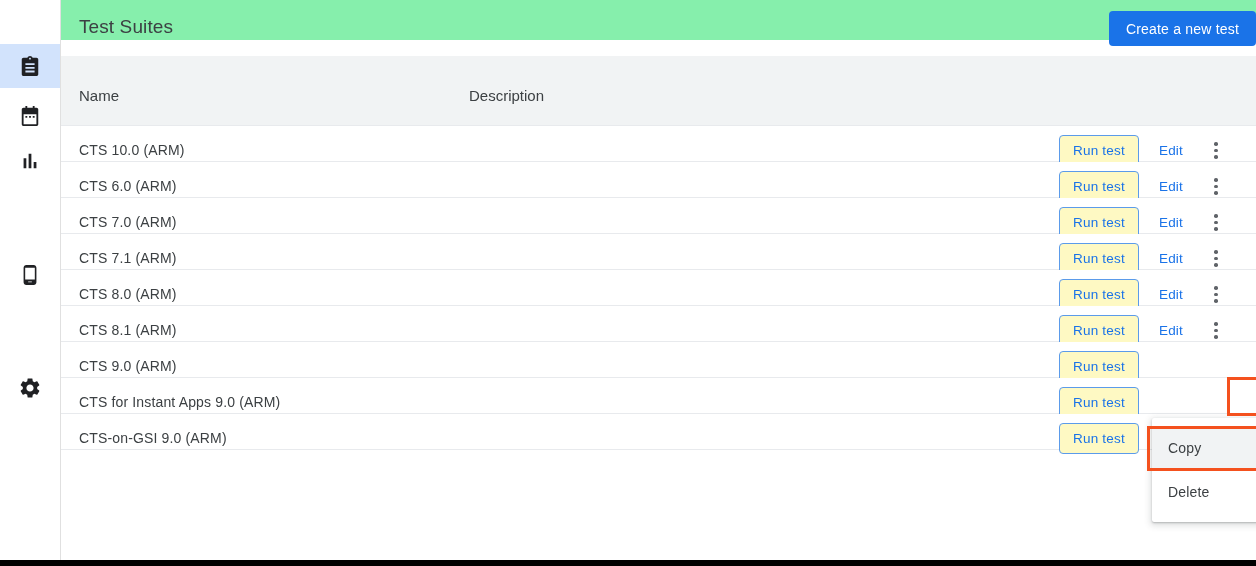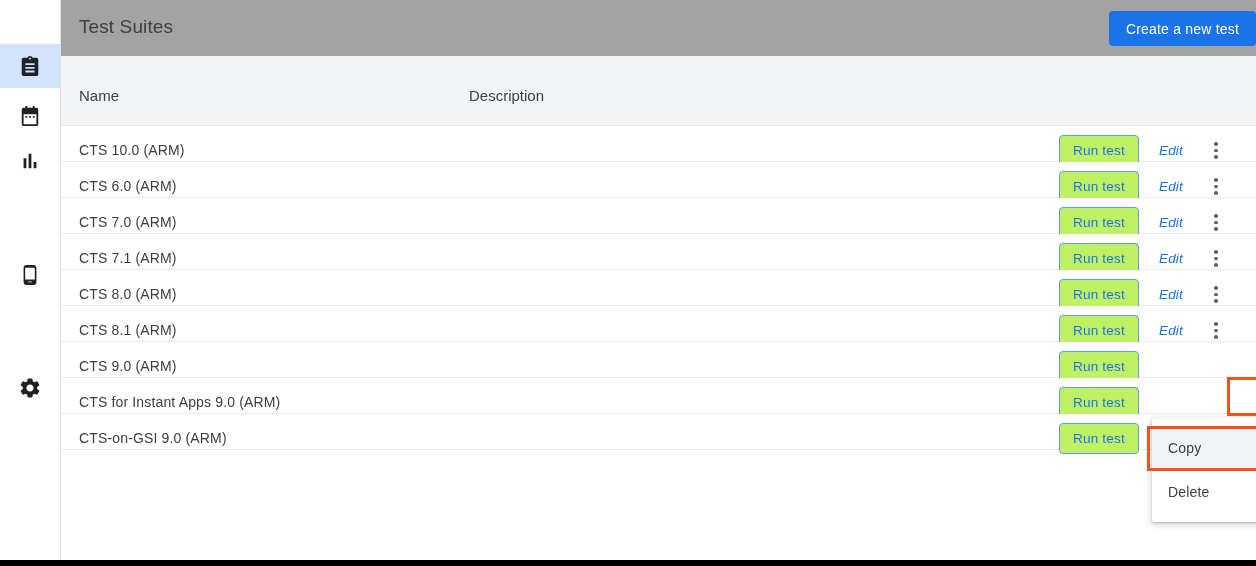--- a/index.html
+++ b/index.html
@@ -45,22 +45,22 @@
   
   #main {
     position: absolute;
     left: 61px; top: 0;
     width: 1195px; height: 560px;
     background: #ffffff;
   }
 
   #page-header {
     position: relative;
-    height: 56px;
-    background: #a3a3a3;
+    height: 40px;
+    background: #86efac;
   }
   #page-title {
     position: absolute;
     left: 18px; top: 16px;
     font-size: 19px;
     color: #3c4043;
     letter-spacing: 0.1px;
   }
   #create-test-button {
     position: absolute;
@@ -115,38 +115,37 @@
   .row-actions {
     position: absolute;
     right: 0; top: 0;
     height: 49px;
     display: flex;
     align-items: center;
   }
   .run-test-btn {
     width: 80px;
     height: 31px;
-    background: #bef264;
+    background: #fef9c3;
     border: 1px solid #5b9bea;
     border-radius: 4px;
     color: #1a73e8;
     font-family: "Liberation Sans", sans-serif;
     font-size: 13.5px;
     letter-spacing: 0.2px;
     cursor: pointer;
     padding: 0;
   }
   .edit-link {
     margin-left: 20px;
     color: #1a73e8;
     font-size: 13.5px;
     letter-spacing: 0.2px;
     text-decoration: none;
     cursor: pointer;
-    font-style: italic;
   }
   .kebab-btn {
     width: 30px;
     height: 30px;
     margin-left: 18px;
     margin-right: 25px;
     display: flex;
     flex-direction: column;
     align-items: center;
     justify-content: center;

